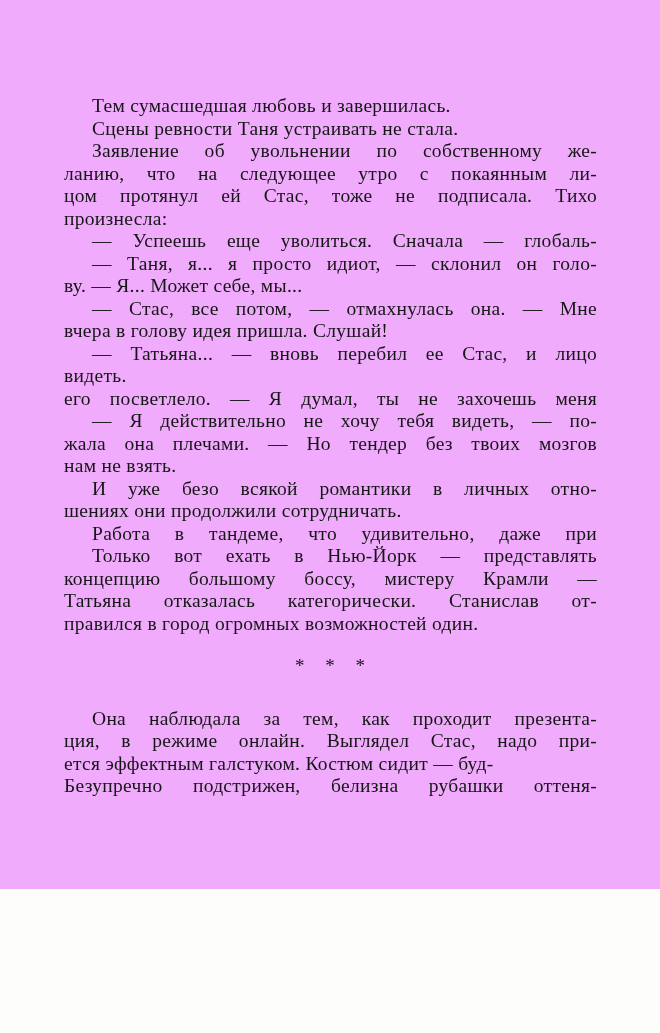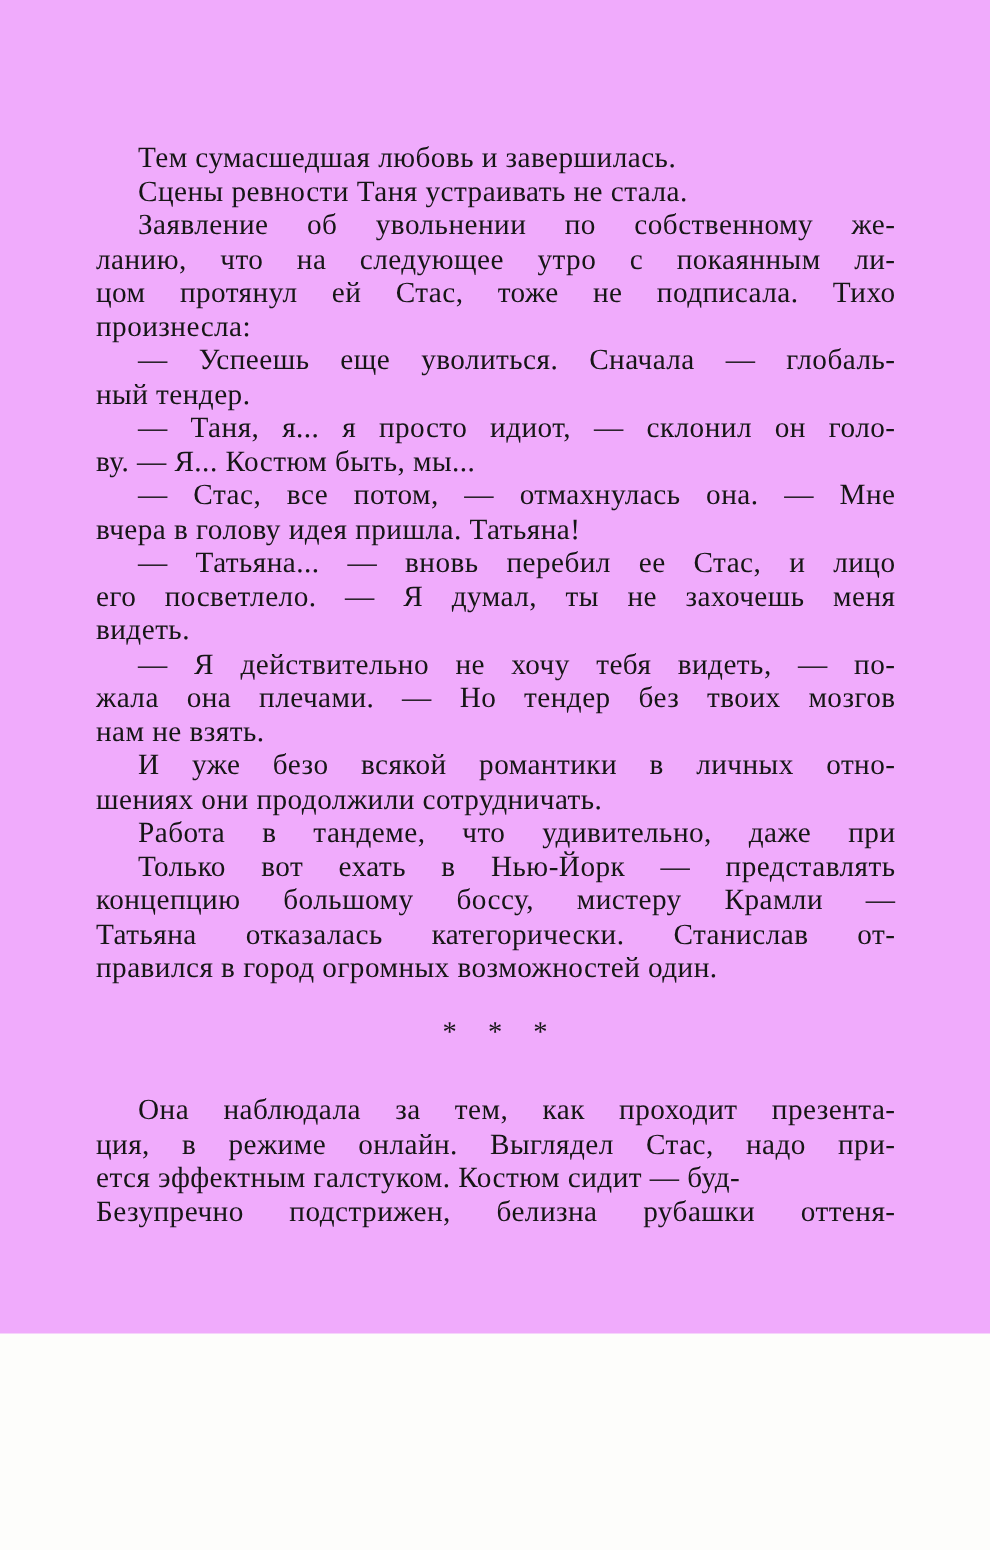--- a/index.html
+++ b/index.html
@@ -63,34 +63,33 @@
           <div class="line first last">Сцены ревности Таня устраивать не стала.</div>
         </div>
         <div class="paragraph">
           <div class="line first">Заявление об увольнении по собственному же-</div>
           <div class="line">ланию, что на следующее утро с покаянным ли-</div>
           <div class="line">цом протянул ей Стас, тоже не подписала. Тихо</div>
           <div class="line last">произнесла:</div>
         </div>
         <div class="paragraph">
           <div class="line first">— Успеешь еще уволиться. Сначала — глобаль-</div>
-          <div class="line last">ный тендер.</div>
         </div>
         <div class="paragraph">
           <div class="line first">— Таня, я... я просто идиот, — склонил он голо-</div>
-          <div class="line last">ву. — Я... Костюм быть, мы...</div>
+          <div class="line last">ву. — Я... Может себе, мы...</div>
         </div>
         <div class="paragraph">
           <div class="line first">— Стас, все потом, — отмахнулась она. — Мне</div>
-          <div class="line last">вчера в голову идея пришла. Татьяна!</div>
+          <div class="line last">вчера в голову идея пришла. Слушай!</div>
         </div>
         <div class="paragraph">
           <div class="line first">— Татьяна... — вновь перебил ее Стас, и лицо</div>
+          <div class="line last">видеть.</div>
           <div class="line">его посветлело. — Я думал, ты не захочешь меня</div>
-          <div class="line last">видеть.</div>
         </div>
         <div class="paragraph">
           <div class="line first">— Я действительно не хочу тебя видеть, — по-</div>
           <div class="line">жала она плечами. — Но тендер без твоих мозгов</div>
           <div class="line last">нам не взять.</div>
         </div>
         <div class="paragraph">
           <div class="line first">И уже безо всякой романтики в личных отно-</div>
           <div class="line last">шениях они продолжили сотрудничать.</div>
         </div>

